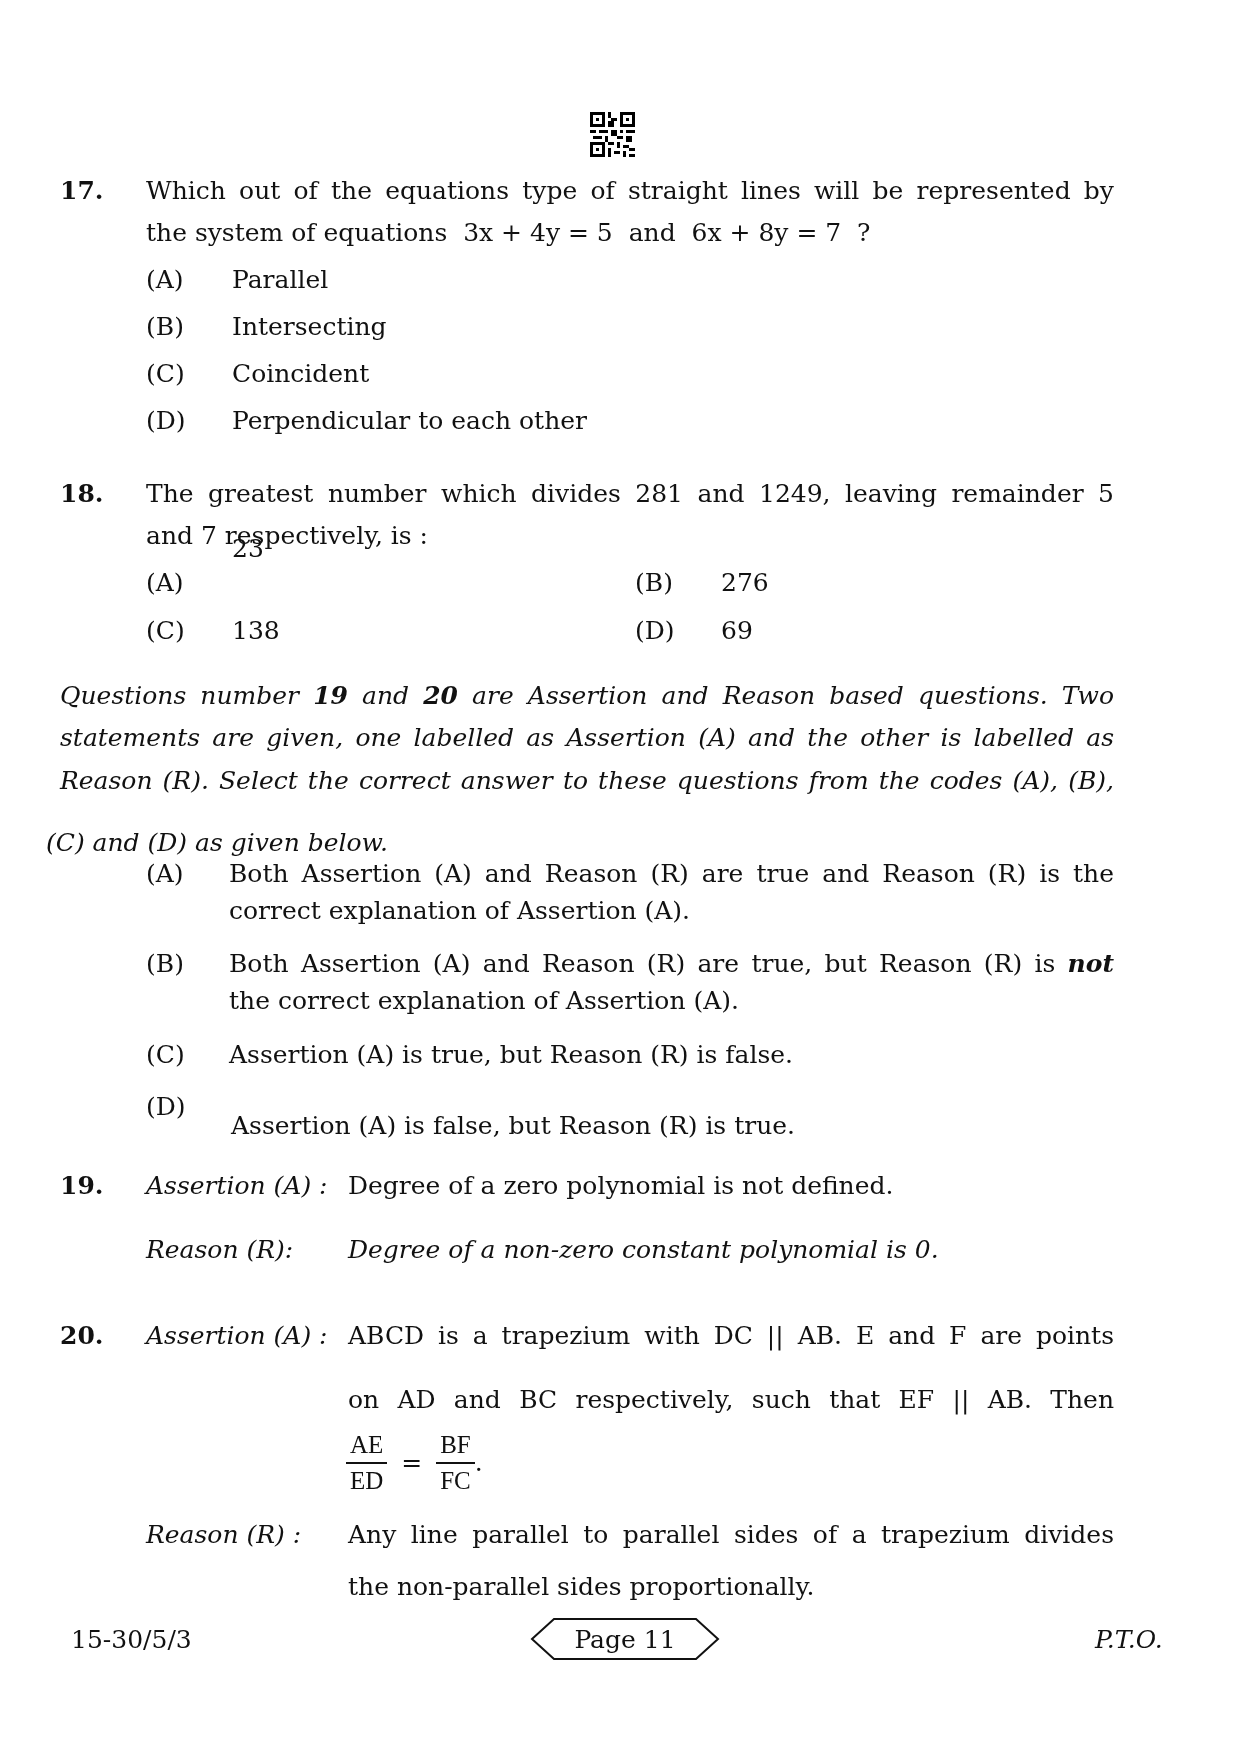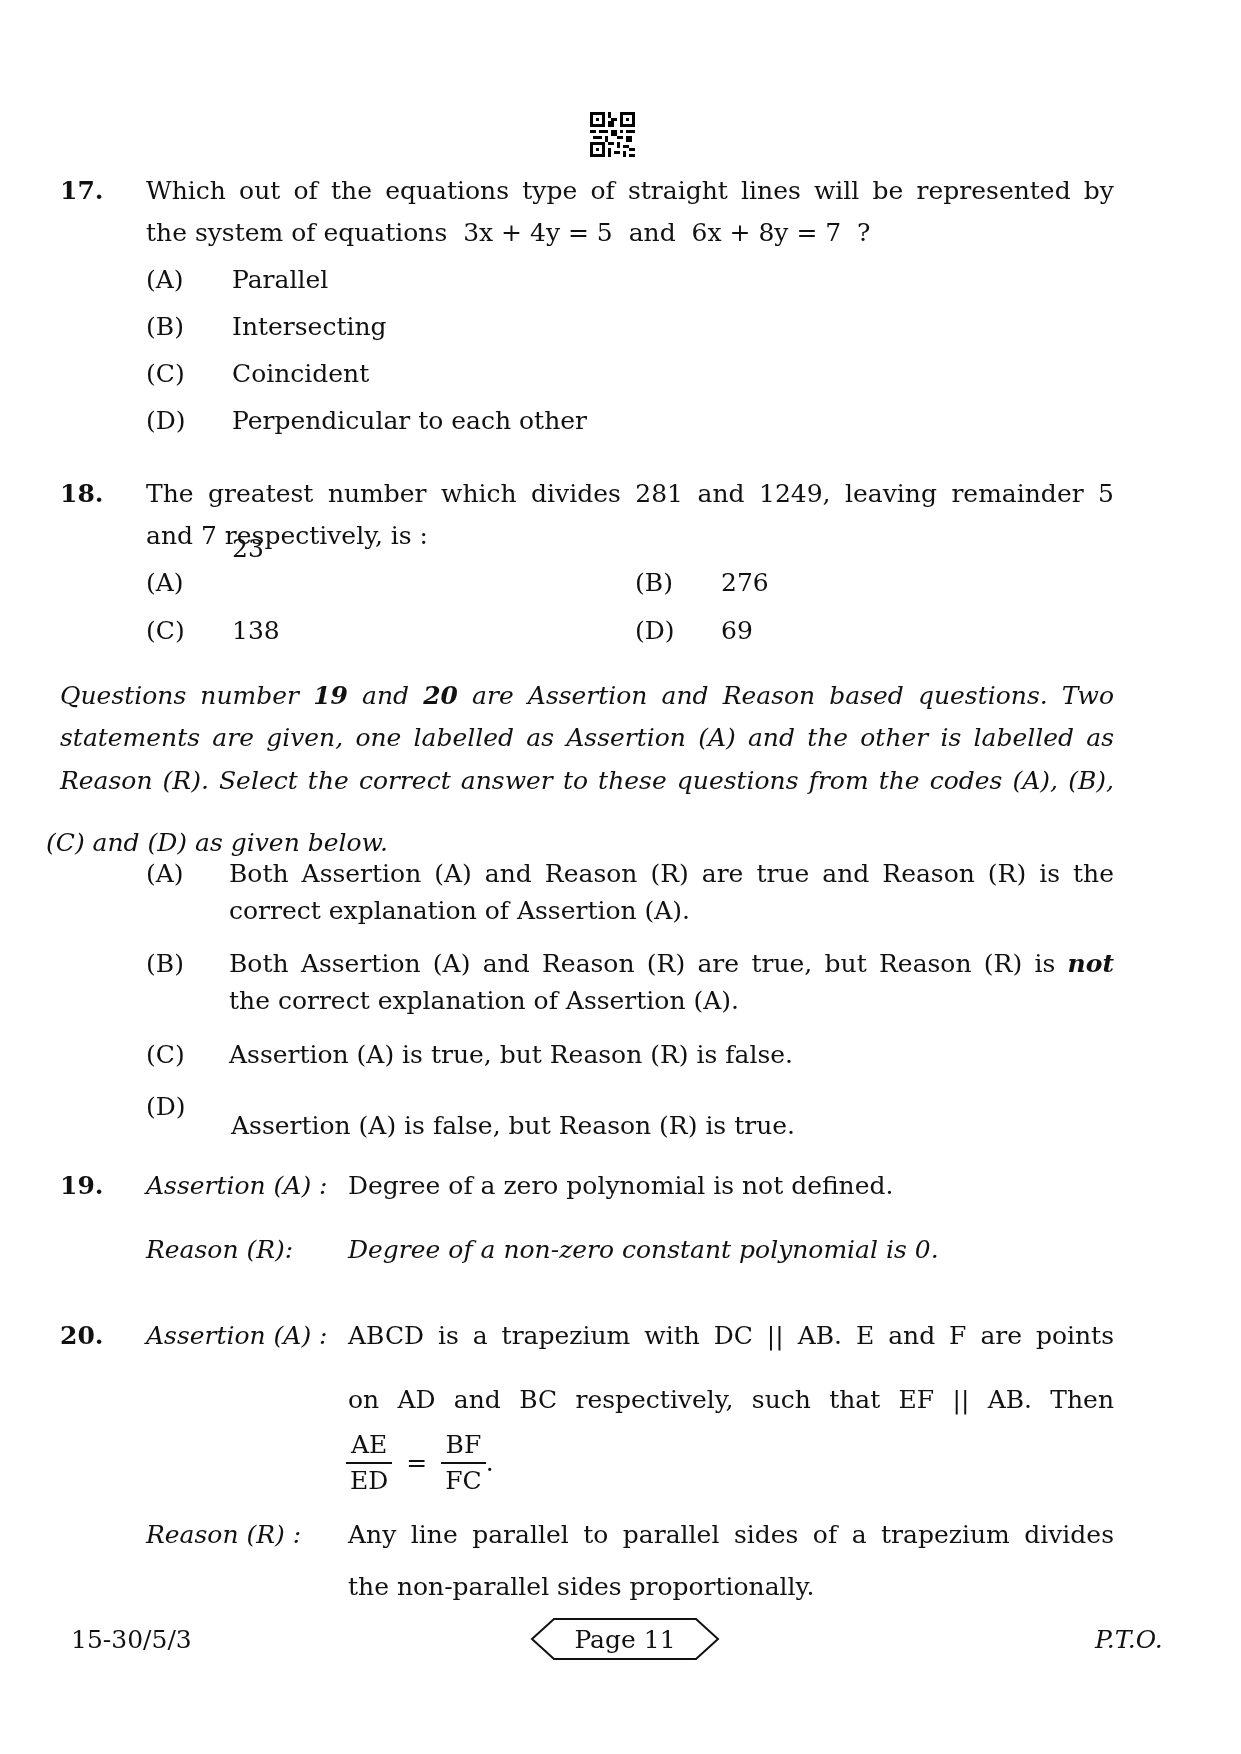--- a/index.html
+++ b/index.html
@@ -7,21 +7,21 @@
     width: 1241px; height: 1754px; position: relative; overflow: hidden;
     font-family: "DejaVu Serif", "Liberation Serif", serif;
     color: #111111;
   }
   .abs { position: absolute; }
   .txt { font-size: 25px; line-height: 32px; white-space: nowrap; }
   .qnum { font-weight: bold; font-size: 25px; }
   .it { font-style: italic; }
   .justify { text-align: justify; text-align-last: justify; white-space: normal; }
   .qr { left: 590px; top: 112px; width: 45px; height: 45px; }
-  .frac { display: inline-block; vertical-align: middle; text-align: center; }
+  .frac { display: inline-block; vertical-align: middle; text-align: center; font-family: Liberation Serif, serif; }
   .frac span { display: block; line-height: 34px; padding: 0 4px; }
   .frac .num { border-bottom: 2px solid #111; }
   .page-hex { left: 530px; top: 1617px; width: 190px; height: 44px; }
 </style>
 </head>
 <body>
 
 <svg class="abs qr" viewBox="0 0 15 15" shape-rendering="crispEdges">
   <rect x="0" y="0" width="15" height="15" fill="#fff"></rect>
   <rect x="0" y="0" width="5" height="5" fill="#000"></rect>

